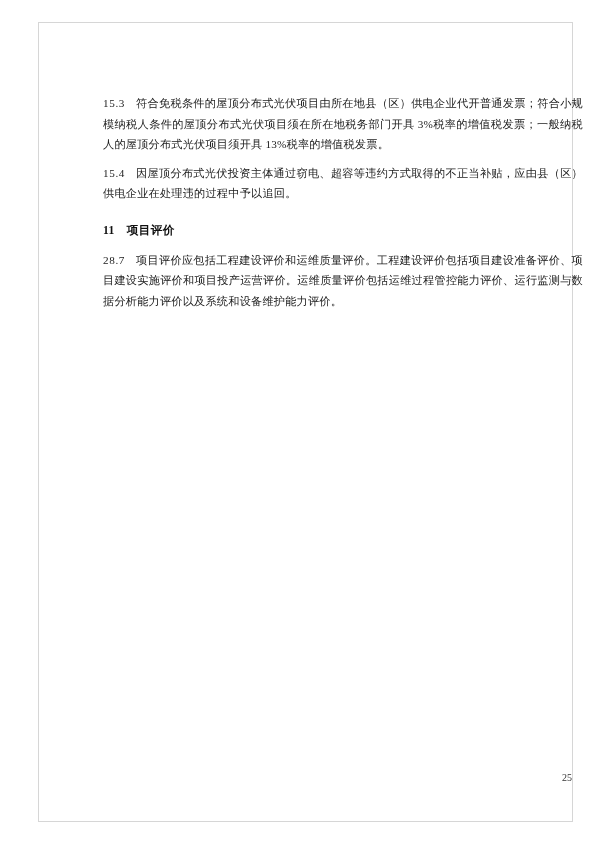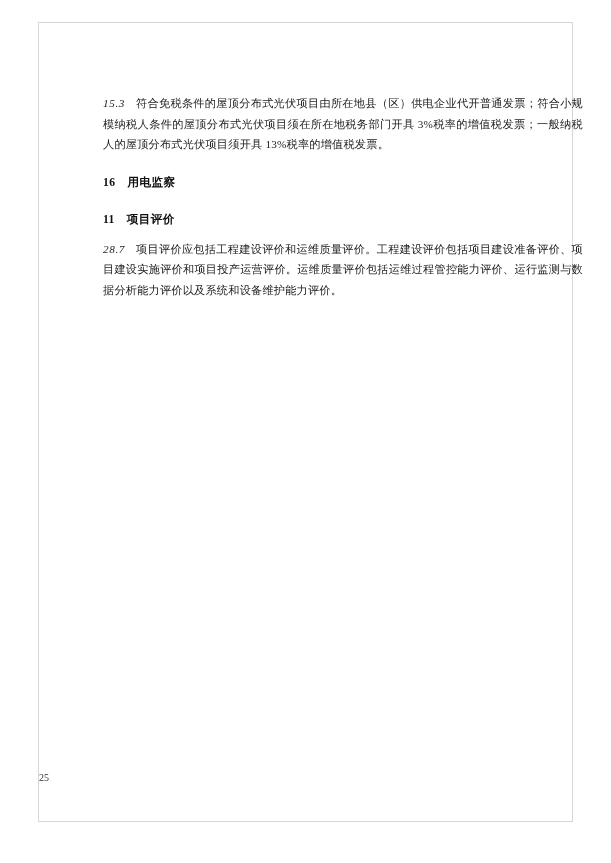--- a/index.html
+++ b/index.html
@@ -37,21 +37,20 @@
   .para {
     font-size: 11.2px;
     line-height: 20.5px;
     color: #1b1b1b;
     text-align: justify;
     margin: 0 0 8px 0;
     letter-spacing: 0.2px;
   }
   .para .num {
     letter-spacing: 0.6px;
-    font-style: italic;
   }
   .para .gap {
     display: inline-block;
     width: 11px;
   }
   .heading {
     font-size: 11.6px;
     line-height: 20px;
     color: #111111;
     font-weight: bold;
@@ -64,41 +63,41 @@
   }
   .heading-first {
     margin-top: 18px;
   }
   .block-gap-lg { margin-bottom: 11px; }
   .footer {
     position: absolute;
     left: 0;
     right: 0;
     bottom: 38px;
-    text-align: left;
+    text-align: right;
     font-size: 10px;
     color: #333333;
     font-family: "Liberation Serif", serif;
   }
 </style>
 </head>
 <body>
 
 <div class="page">
   <div class="sheet">
     <div class="content">
 
       <p class="para">
         <span class="num">15.3</span><span class="gap"></span><span>符合免税条件的屋顶分布式光伏项目由所在地县（区）供电企业代开普通发票；符合小规模纳税人条件的屋顶分布式光伏项目须在所在地税务部门开具 3%税率的增值税发票；一般纳税人的屋顶分布式光伏项目须开具 13%税率的增值税发票。</span>
       </p>
 
+      <p class="para block-gap-lg">
+        <span class="num">15.4</span><span class="gap"></span><span>因屋顶分布式光伏投资主体通过窃电、超容等违约方式取得的不正当补贴，应由县（区）供电企业在处理违的过程中予以追回。</span>
+      </p>
 
-      <h2 class="heading heading-first">
-        <span>16</span><span class="hgap"></span><span>用电监察</span>
-      </h2>
 
 
 
 
       <h2 class="heading">
         <span>11</span><span class="hgap"></span><span>项目评价</span>
       </h2>
 
 
       <p class="para">

